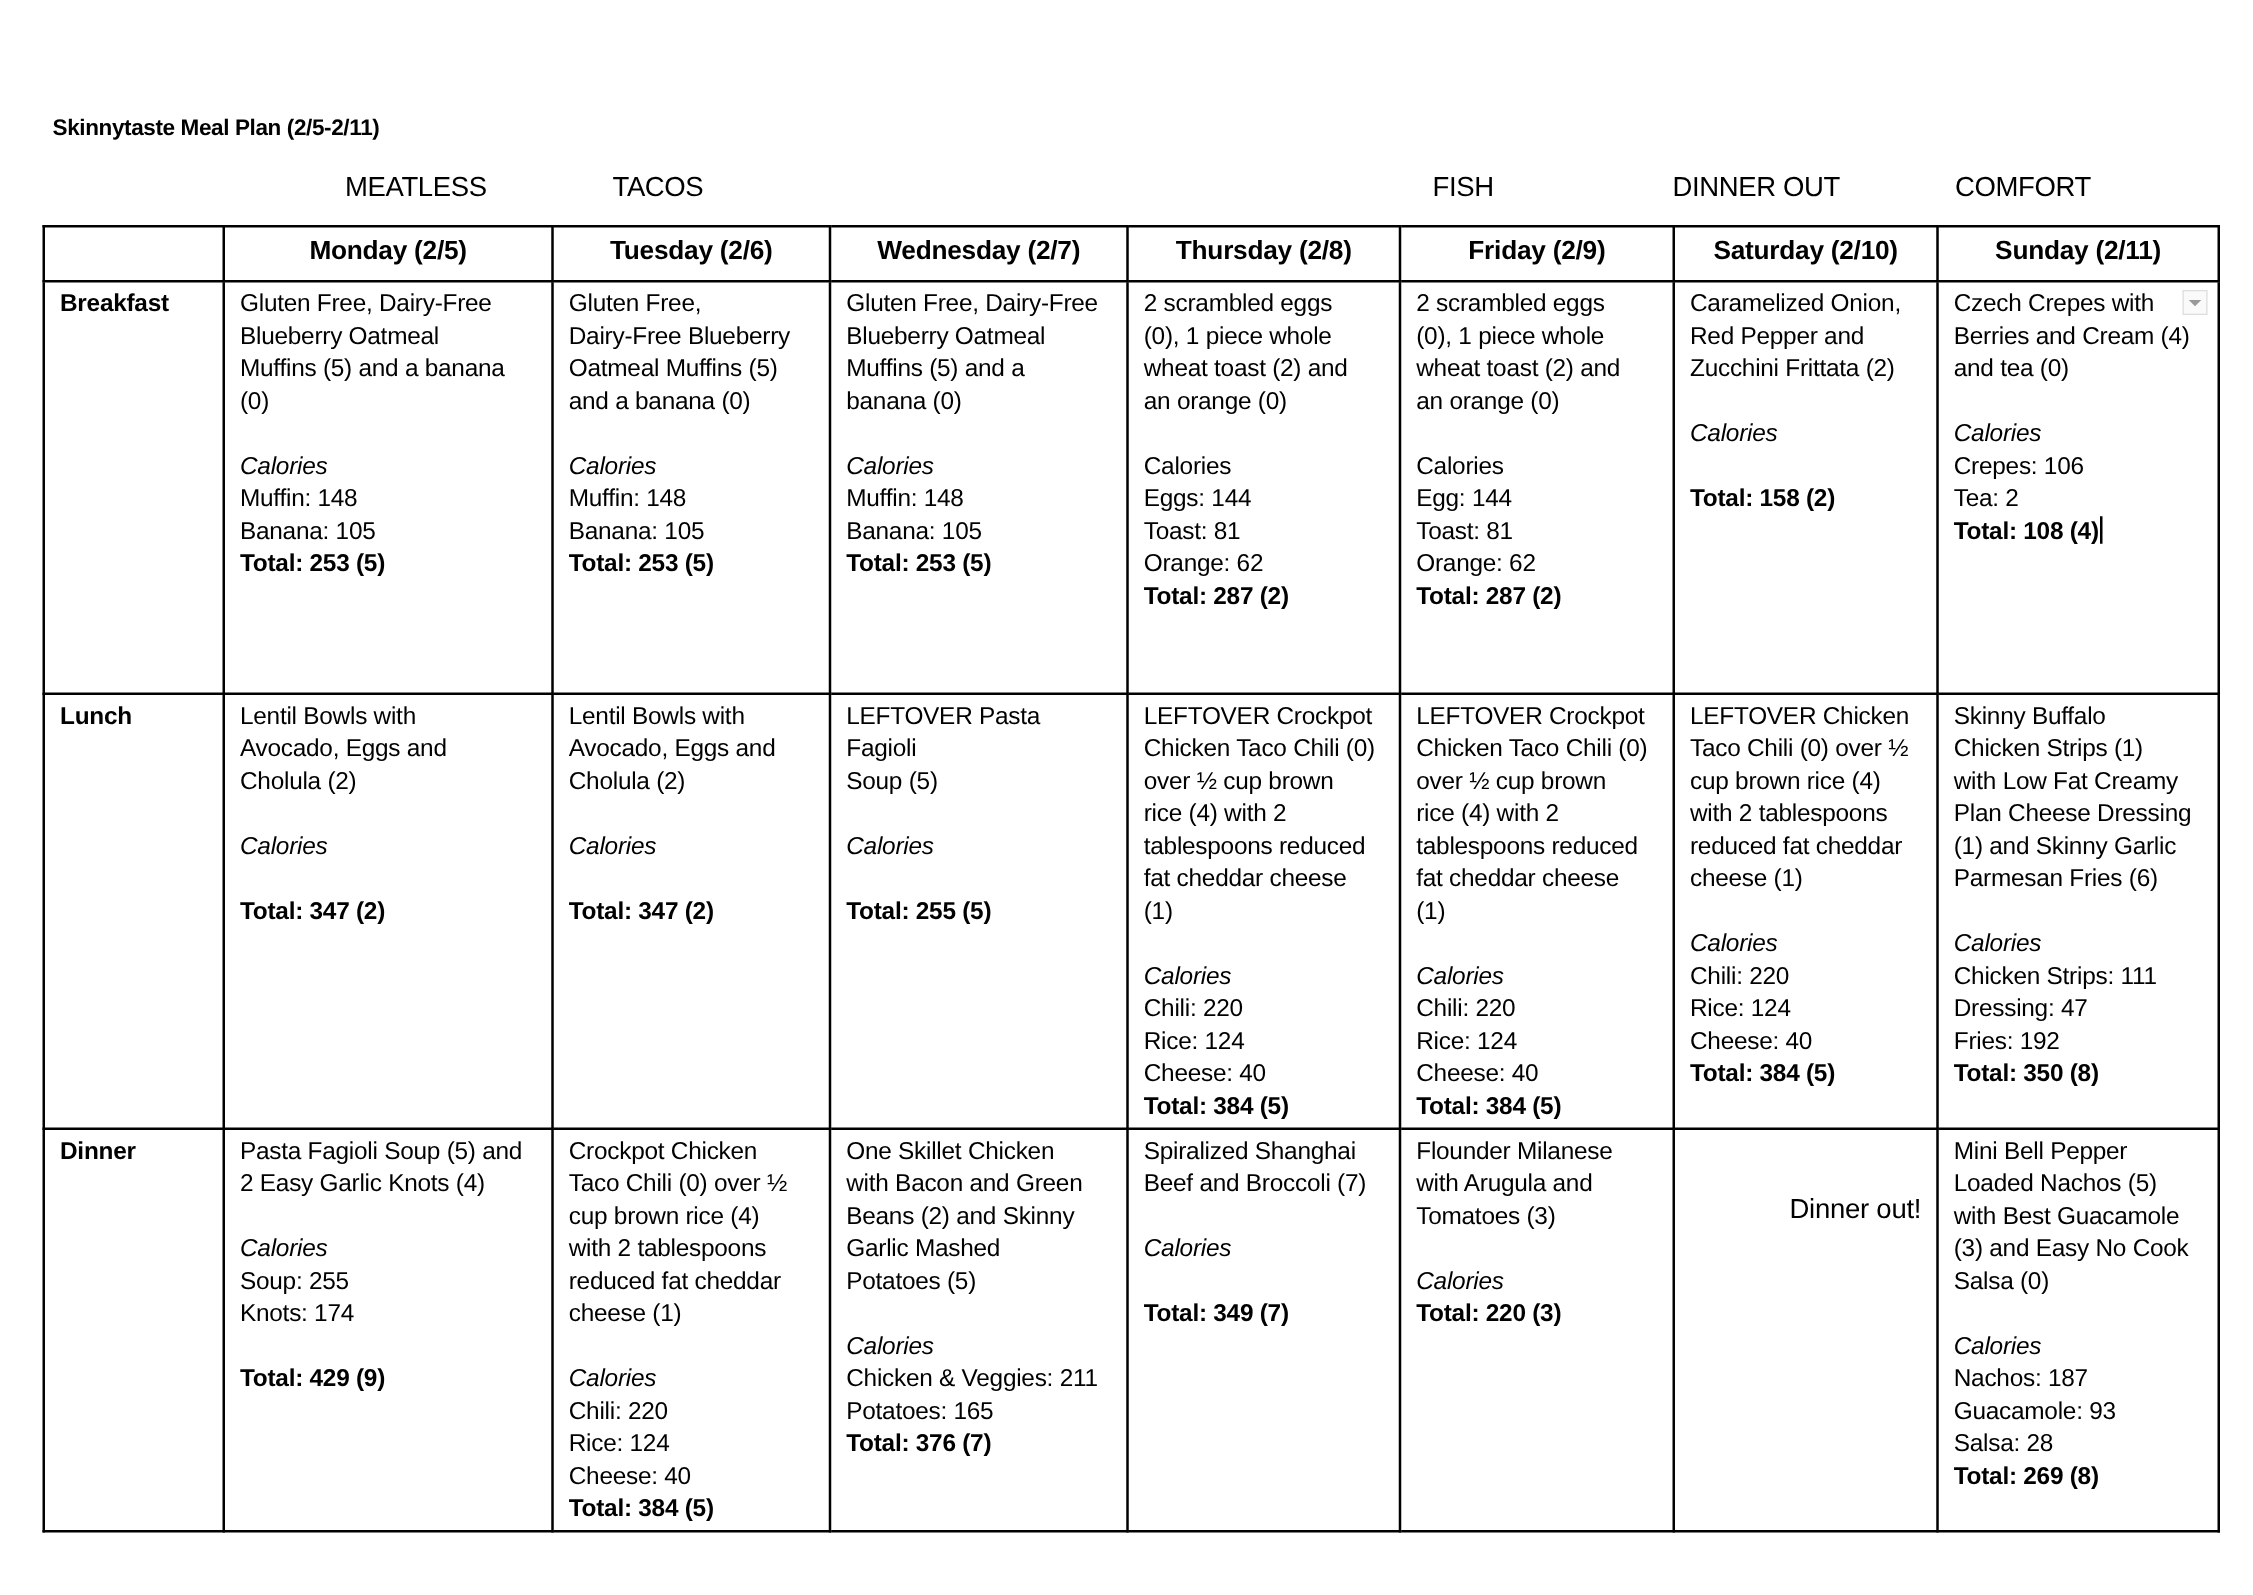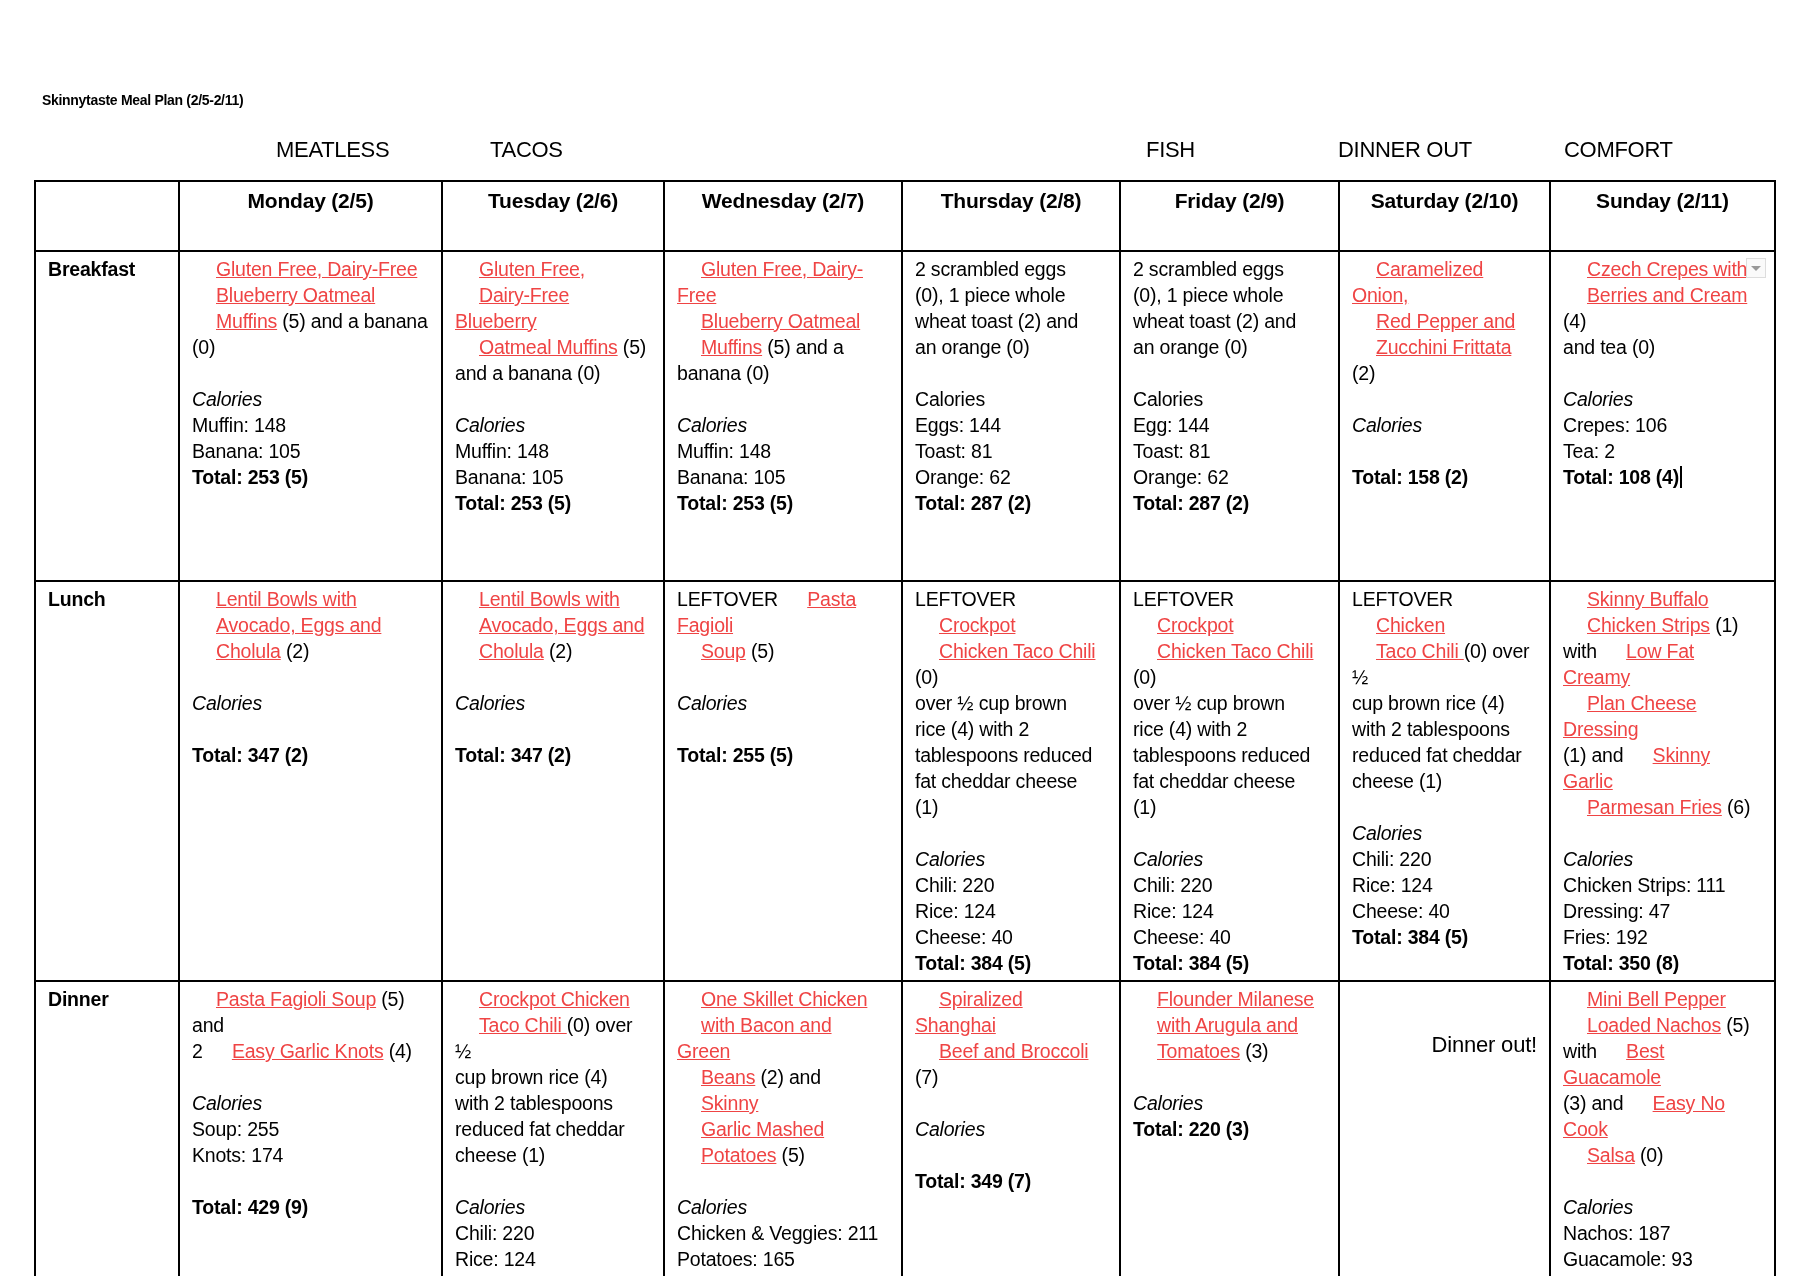--- a/index.html
+++ b/index.html
@@ -1,26 +1,26 @@
 <!DOCTYPE html>
 <html><head>
   <meta charset="utf-8">
   <style>
     html, body { margin:0; padding:0; background:#ffffff; }
     body { width:1802px; height:1276px; position:relative; overflow:hidden;
            font-family:"Liberation Sans", "DejaVu Sans", sans-serif; color:#000; }
-    .doc-title { position:absolute; left:42px; top:92px; font-size:14px; font-weight:bold; letter-spacing:-0.3px; }
+    .doc-title { position:absolute; left:42px; top:92px; font-size:18px; font-weight:bold; letter-spacing:-0.3px; }
     .cat { position:absolute; top:137px; font-size:22px; letter-spacing:-0.3px; }
     table.plan { position:absolute; left:34px; top:180px; border-collapse:collapse; table-layout:fixed; width:1740px; }
     table.plan td, table.plan th { border:2.5px solid #000; vertical-align:top; padding:4px 12px 4px 12px;
       font-size:19.5px; line-height:26px; text-align:left; letter-spacing:-0.2px; }
     table.plan th { font-weight:bold; text-align:center; font-size:21px; padding-top:6px; }
     .rowlabel { font-weight:bold; font-size:20px; }
     .line { display:block; min-height:26px; }
-    a.lnk { color:#ef4444; text-decoration:underline; cursor:pointer;margin-left:24px; }
+    a.lnk { color:#000000; cursor:pointer; }
     .it { font-style:italic; }
     .b { font-weight:bold; }
     .blank { display:block; height:26px; }
     .dinner-out { font-size:22px; display:block; margin-top:46px;text-align:right; }
     .dd { position:absolute; right:8px; top:6px; width:18px; height:18px; border:1px solid #ddd; background:#fafafa; }
     .dd::after { content:""; position:absolute; left:4px; top:7px; border-left:5px solid transparent; border-right:5px solid transparent; border-top:5px solid #999; }
     .caret { display:inline-block; width:2px; height:22px; background:#000; vertical-align:-4px; margin-left:1px; }
     td.rel { position:relative; }
   </style>
 </head>
@@ -39,21 +39,21 @@
     <col style="width:144px">
       <col style="width:263px">
       <col style="width:222px">
       <col style="width:238px">
     <col style="width:218px">
       <col style="width:219px">
       <col style="width:211px">
       <col style="width:225px">
   </colgroup>
   <tbody>
-      <tr style="height:70px">
+      <tr style="height:44px">
     <th></th>
     <th>Monday (2/5)</th>
     <th>Tuesday (2/6)</th>
     <th>Wednesday (2/7)</th>
     <th>Thursday (2/8)</th>
     <th>Friday (2/9)</th>
     <th>Saturday (2/10)</th>
     <th>Sunday (2/11)</th>
   </tr>
 

